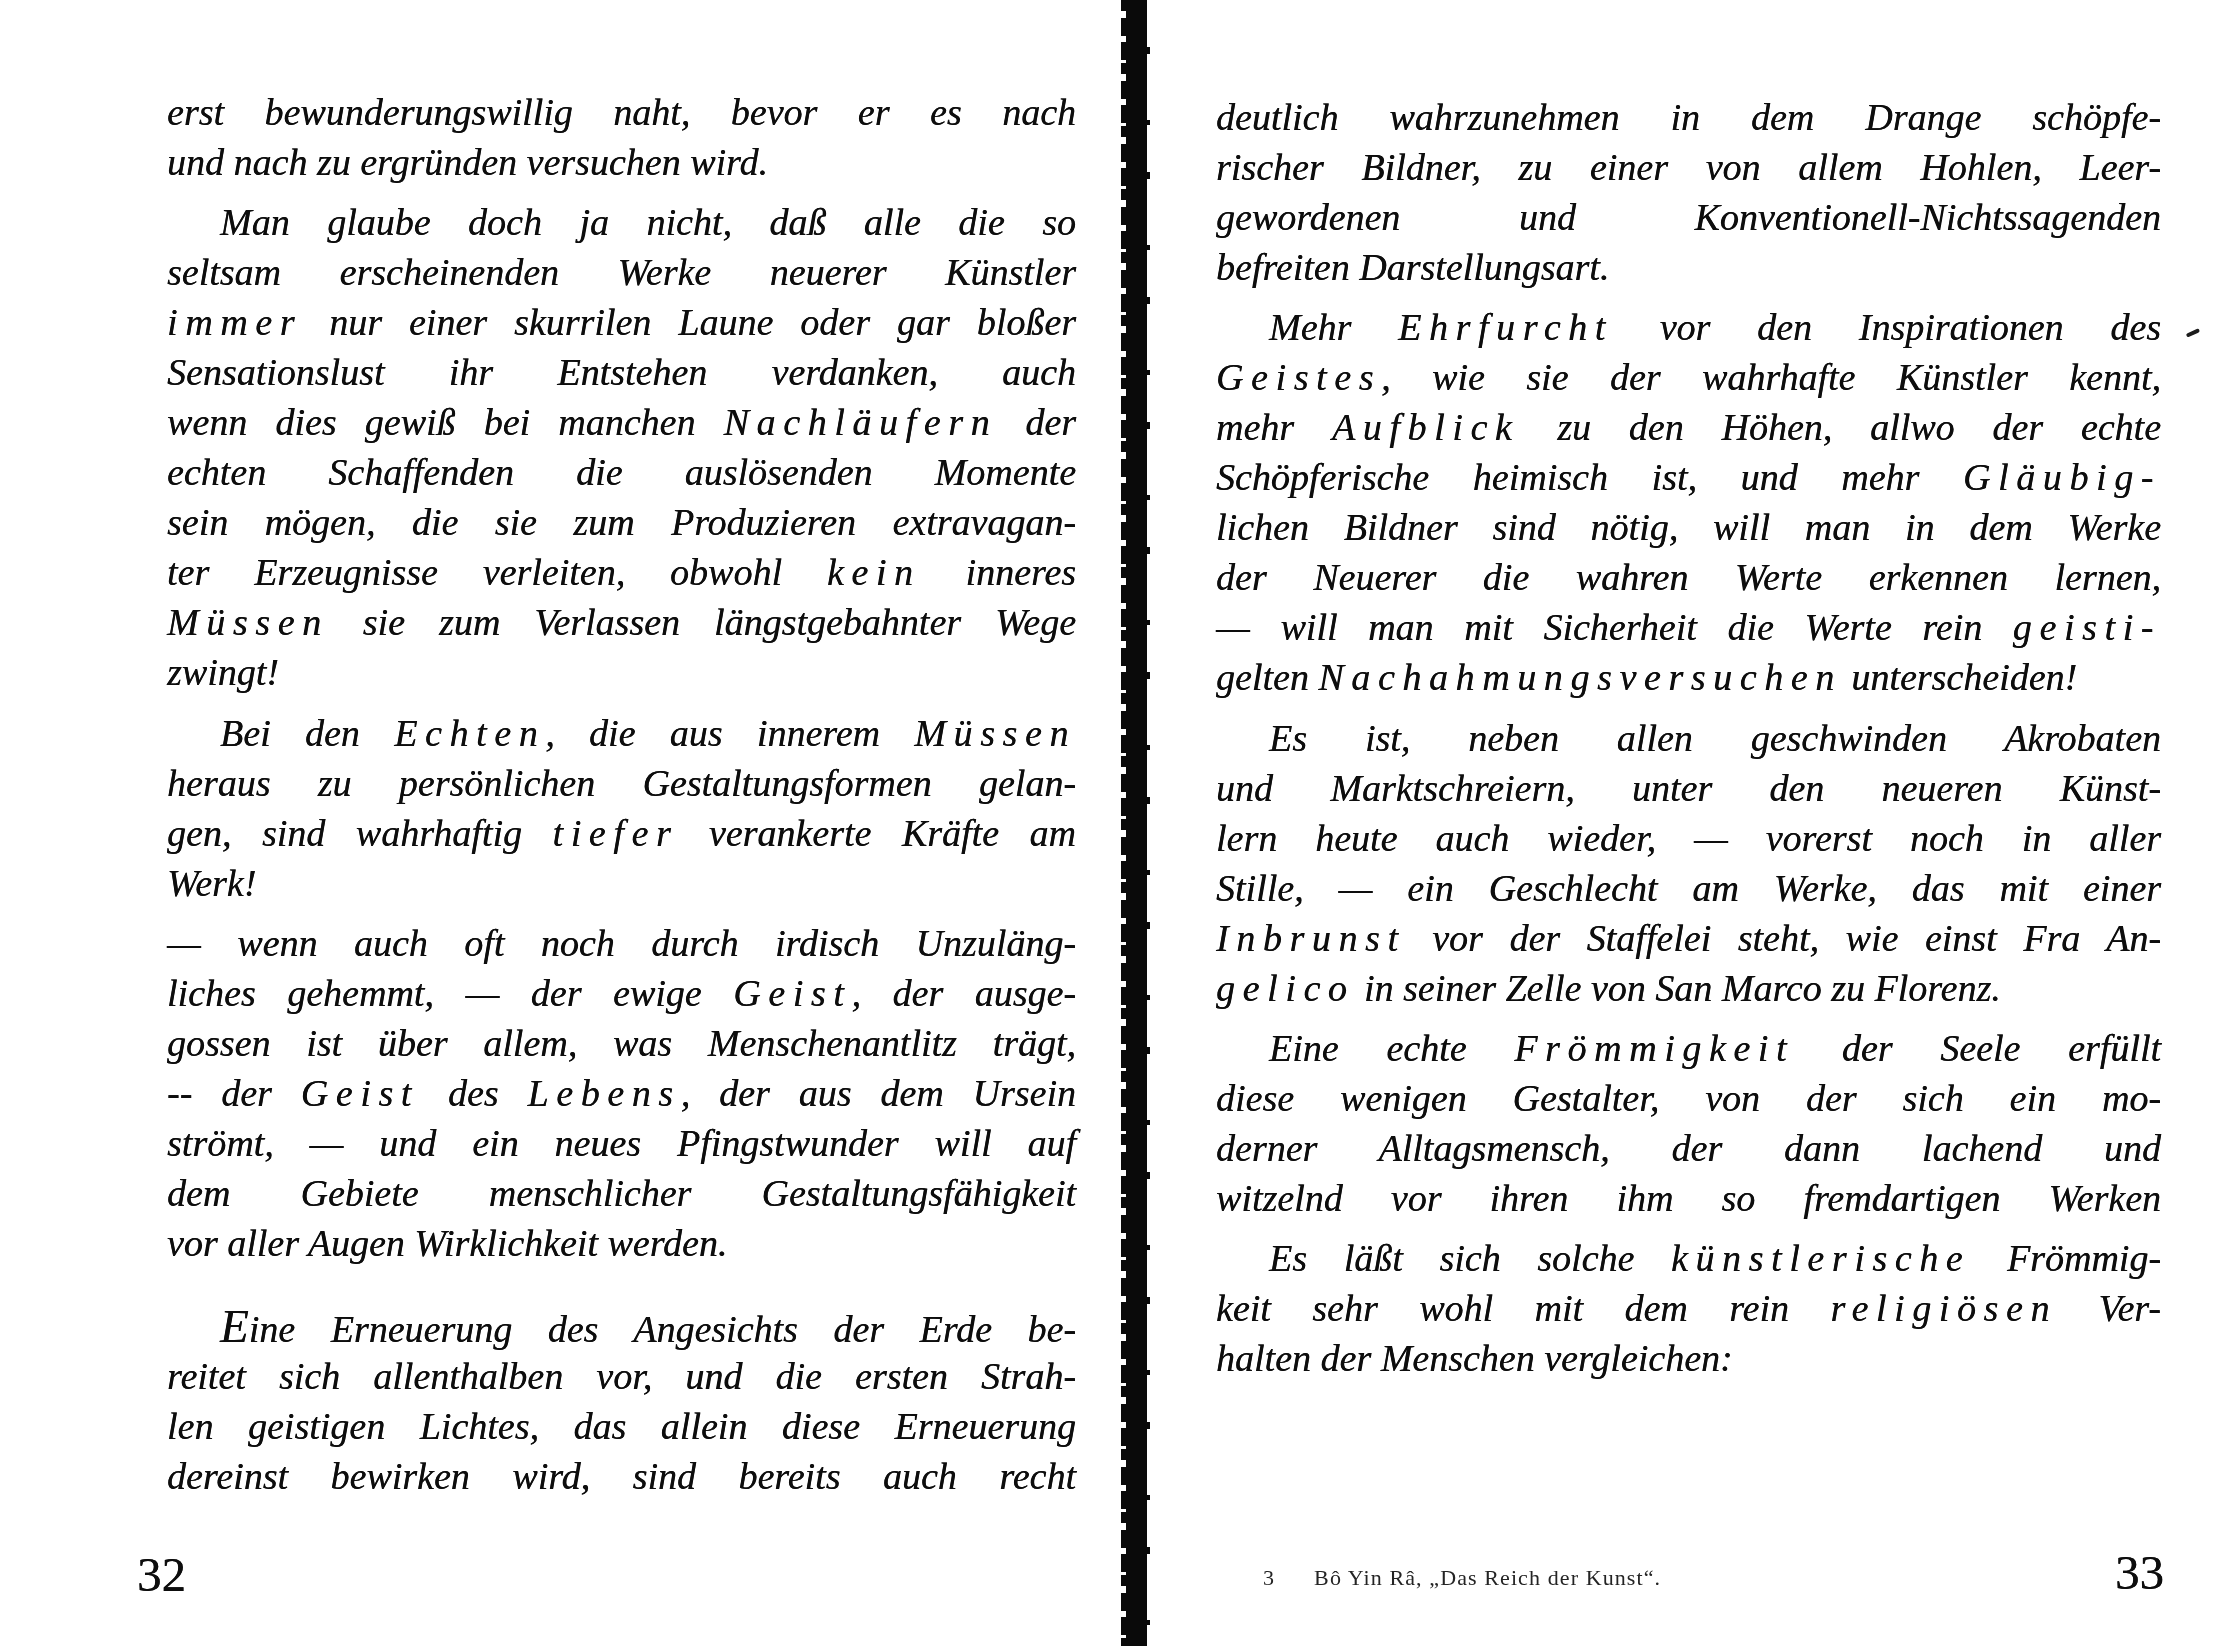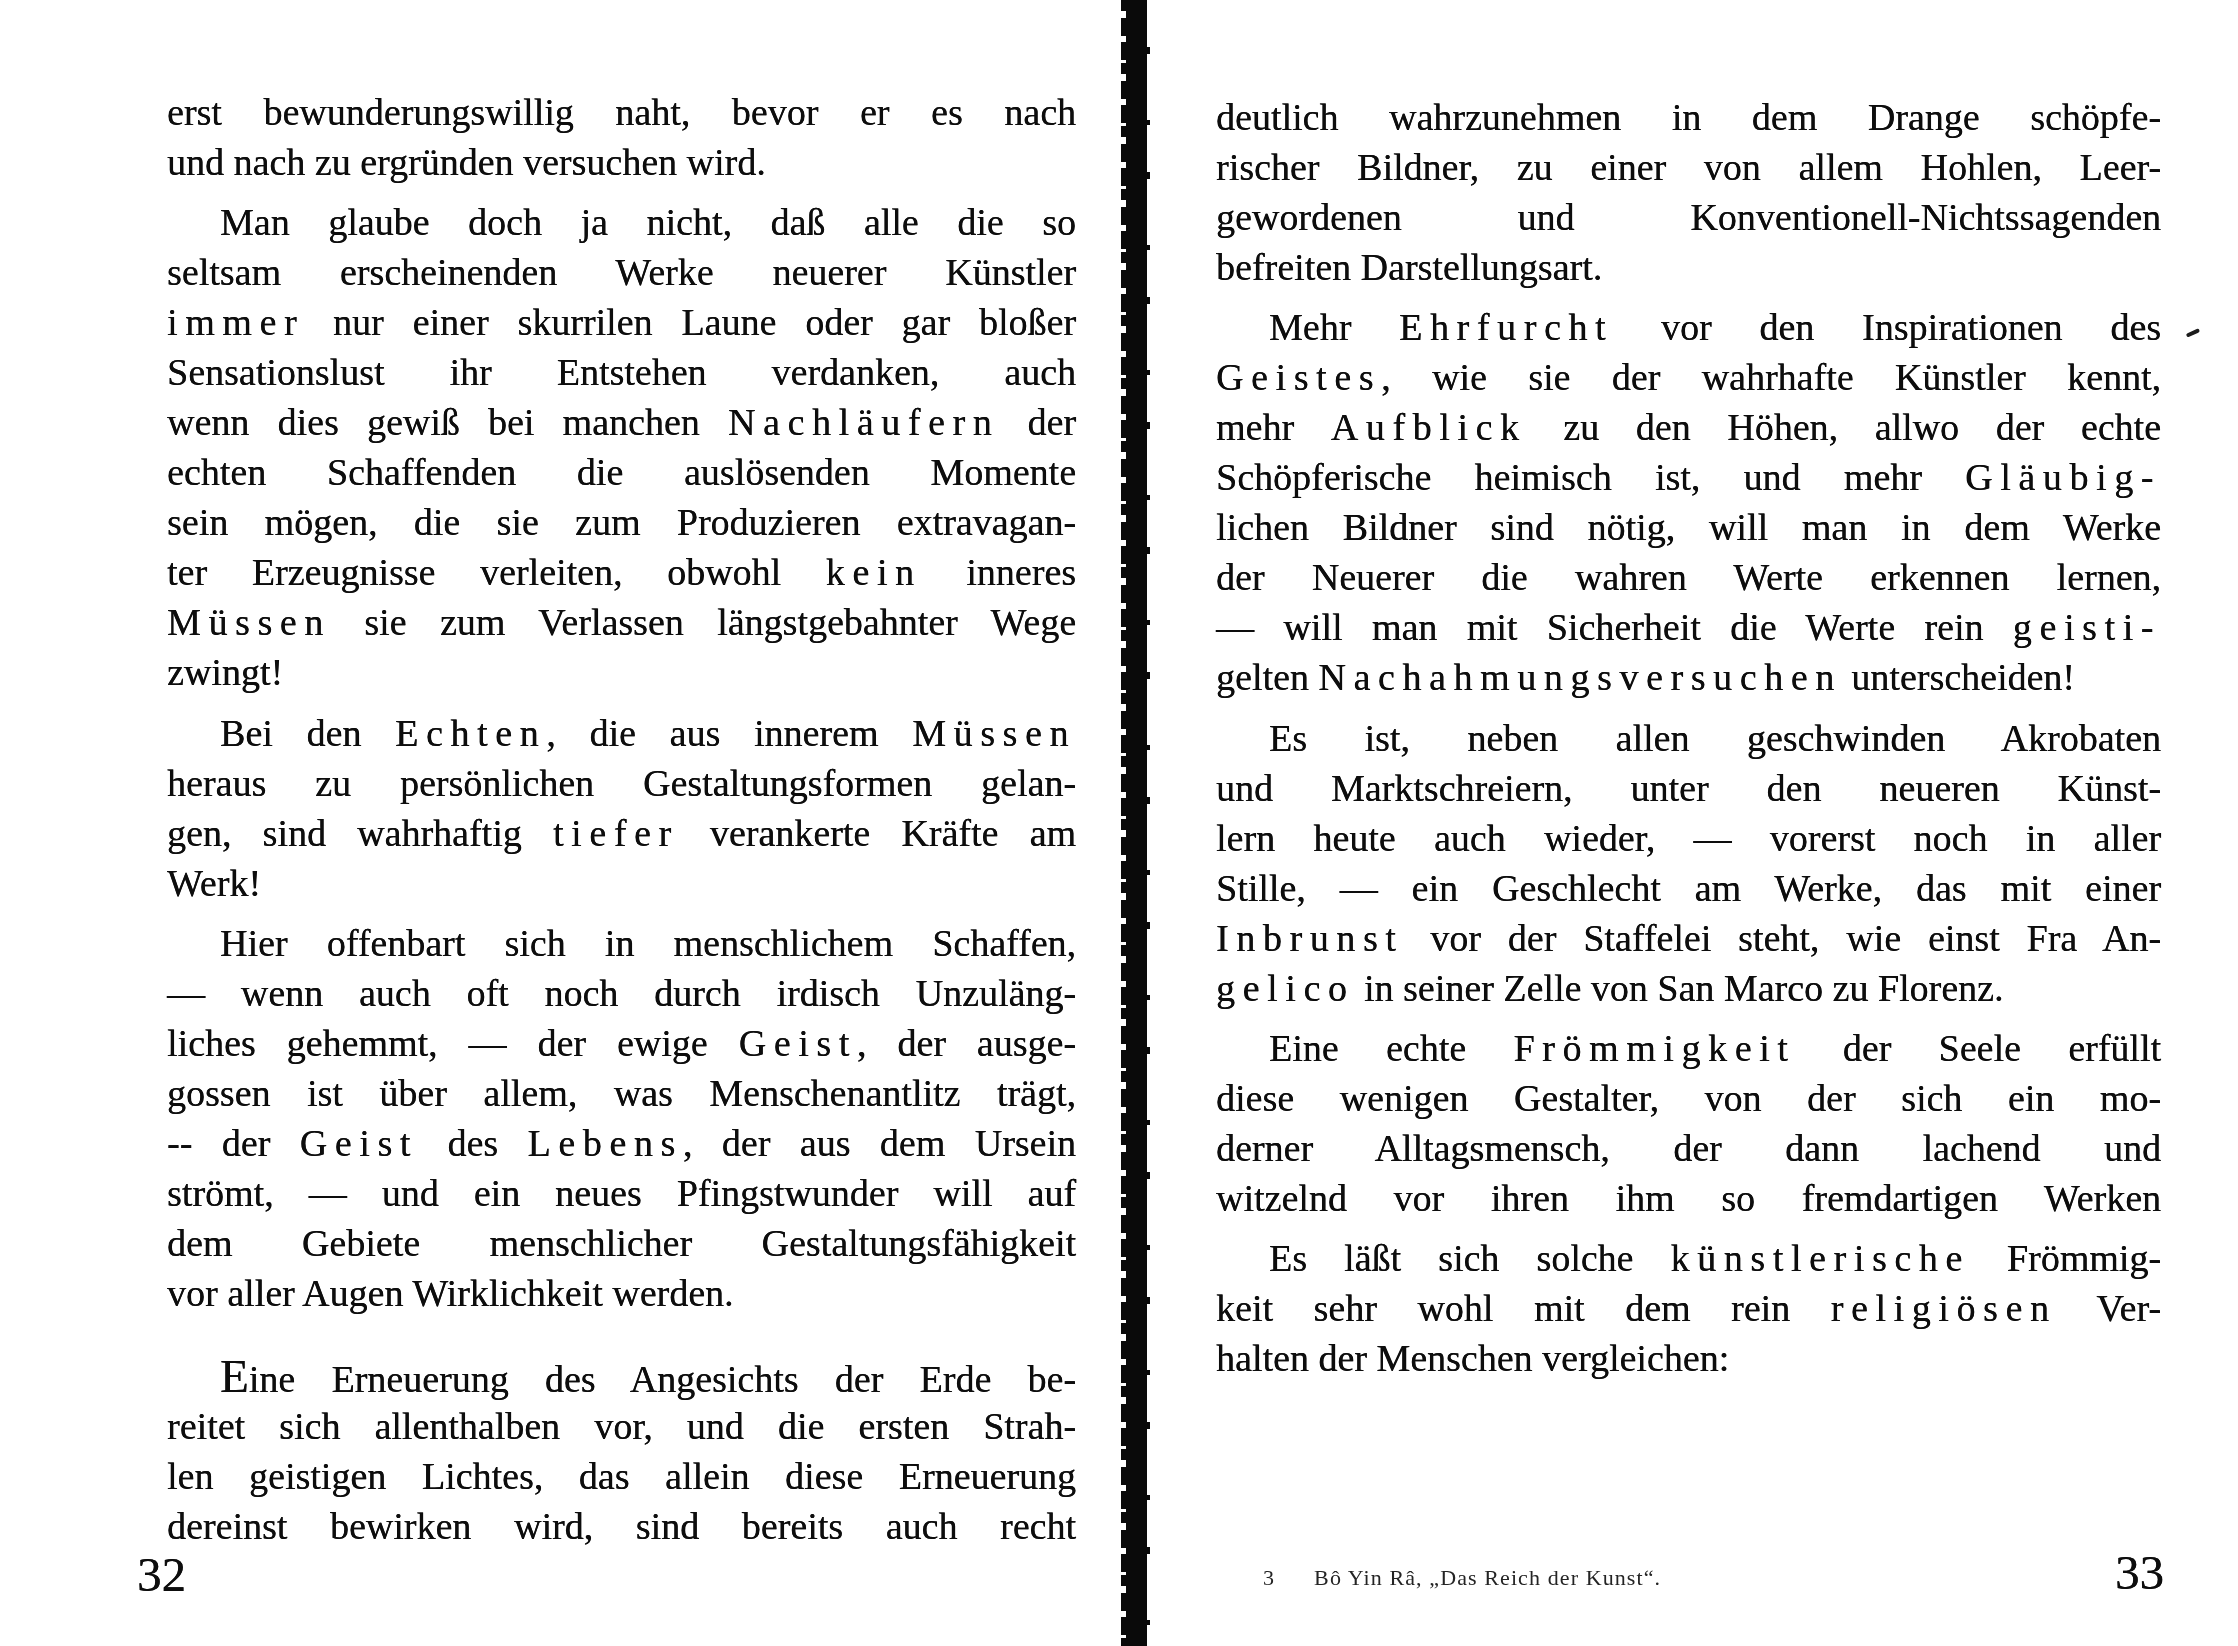--- a/index.html
+++ b/index.html
@@ -1,20 +1,20 @@
 <!DOCTYPE html>
 <html style="font-size:13.7px"><head>
 <meta charset="utf-8">
 <style>
   html,body{margin:0;padding:0;background:#ffffff;}
   body{width:2239px;height:1647px;position:relative;overflow:hidden;
        font-family:"Liberation Serif","DejaVu Serif",serif;}
   .spread{position:absolute;inset:0;background:#ffffff;}
   .text-col{position:absolute;color:#0d0d0d;font-size:38px;line-height:50px;
-            text-shadow:0.3px 0.3px 0 currentColor;}
+            text-shadow:0.3px 0.3px 0 currentColor;font-style:italic;}
   .col-left{left:167px;top:87px;width:909px;}
   .col-right{left:1216px;top:92px;width:945px;}
   .para{margin:0;}
   .para + .para{margin-top:10.3px;}
   .para.gap{margin-top:33px;}
   .line{height:50px;text-align:justify;text-align-last:justify;white-space:normal;}
   .line.nj{text-align-last:left;}
   .line.indent{padding-left:53px;}
   .sp{letter-spacing:0.2em;}
   .big{font-size:47px;}
@@ -60,21 +60,20 @@
         <div class="line"><span class="sp">Müssen</span><span> sie zum Verlassen längstgebahnter Wege</span></div>
         <div class="line nj"><span>zwingt!</span></div>
       </div>
       <div class="para">
         <div class="line indent"><span>Bei den </span><span class="sp">Echten</span><span>, die aus innerem </span><span class="sp">Müssen</span></div>
         <div class="line"><span>heraus zu persönlichen Gestaltungsformen gelan-</span></div>
         <div class="line"><span>gen, sind wahrhaftig </span><span class="sp">tiefer</span><span> verankerte Kräfte am</span></div>
         <div class="line nj"><span>Werk!</span></div>
       </div>
       <div class="para">
-        <div class="line indent"><span>Hier offenbart sich in menschlichem Schaffen,</span></div>
         <div class="line"><span>— wenn auch oft noch durch irdisch Unzuläng-</span></div>
         <div class="line"><span>liches gehemmt, — der ewige </span><span class="sp">Geist</span><span>, der ausge-</span></div>
         <div class="line"><span>gossen ist über allem, was Menschenantlitz trägt,</span></div>
         <div class="line"><span>-- der </span><span class="sp">Geist</span><span> des </span><span class="sp">Lebens</span><span>, der aus dem Ursein</span></div>
         <div class="line"><span>strömt, — und ein neues Pfingstwunder will auf</span></div>
         <div class="line"><span>dem Gebiete menschlicher Gestaltungsfähigkeit</span></div>
         <div class="line nj"><span>vor aller Augen Wirklichkeit werden.</span></div>
       </div>
       <div class="para gap">
         <div class="line indent"><span class="big">E</span><span>ine Erneuerung des Angesichts der Erde be-</span></div>

